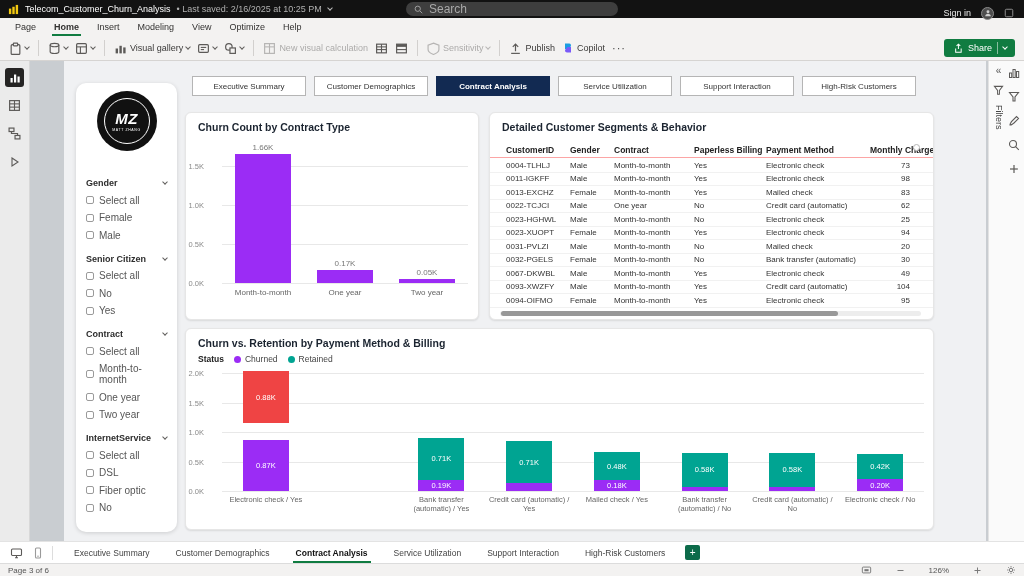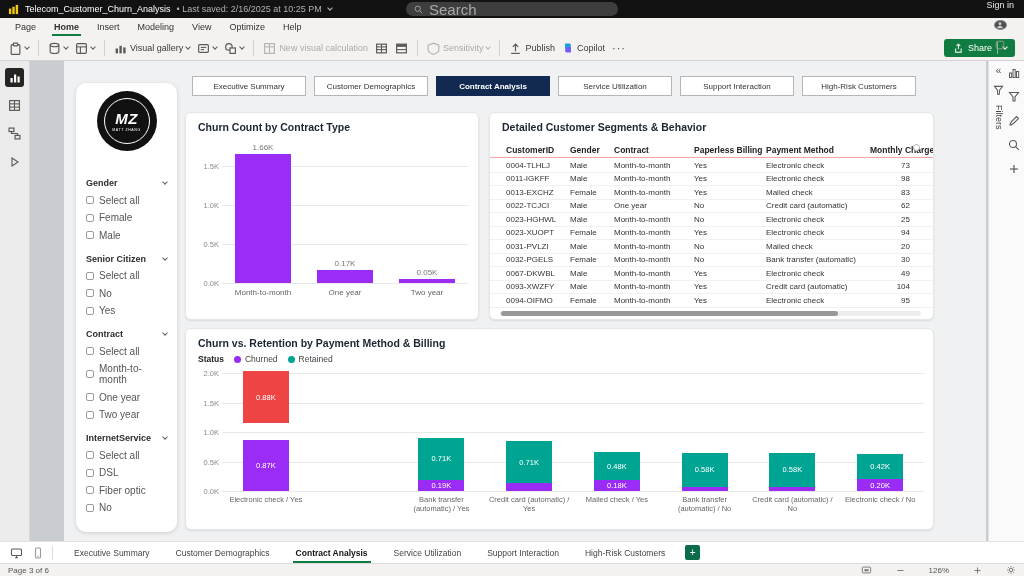--- a/index.html
+++ b/index.html
@@ -8,22 +8,22 @@
        --purple:#9B2CF5;--teal:#00A492;--navy:#122A52;--green:#107C41;}
   svg{display:block;}
 
   
   .titlebar{position:absolute;top:0;left:0;right:0;height:18px;background:#121212;display:flex;align-items:center;color:#e8e8e8;font-size:9px;padding:0 8px;gap:6px;z-index:9;}
   .tb-title{color:#fff;white-space:nowrap;}
   .tb-saved{color:#b0b0b0;white-space:nowrap;}
   .chev{display:inline-block;width:4px;height:4px;border-right:1px solid #605e5c;border-bottom:1px solid #605e5c;transform:rotate(45deg);margin-top:-2px;}
   .chev.lt{border-color:#bbb;}
   .chev.wh{border-color:#fff;}
-  .searchbox{position:absolute;left:50%;transform:translateX(-50%);top:2px;width:212px;height:14px;border-radius:7px;background:#3e3e3e;display:flex;align-items:center;padding:0 8px;gap:6px;color:#a8a8a8;font-size:15px;}
-  .tb-right{position:absolute;right:10px;top:0;height:26px;display:flex;align-items:center;gap:10px;flex-direction:column;}
+  .searchbox{position:absolute;left:50%;transform:translateX(-50%);top:2px;width:212px;height:14px;border-radius:7px;background:#3e3e3e;display:flex;align-items:center;padding:0 8px;gap:6px;color:#a8a8a8;font-size:12px;}
+  .tb-right{position:absolute;right:10px;top:0;height:26px;display:flex;align-items:center;gap:10px;}
   .avatar{width:13px;height:13px;border-radius:50%;background:#4e4e4e;border:1px solid #8a8a8a;display:flex;align-items:center;justify-content:center;}
 
   
   .menubar{position:absolute;top:18px;left:0;right:0;height:18px;background:#f3f2f1;display:flex;align-items:stretch;padding-left:6px;font-size:9px;color:#323130;}
   .rtab{padding:0 9px;display:flex;align-items:center;position:relative;cursor:default;}
   .rtab.active{font-weight:bold;}
   .rtab.active::after{content:"";position:absolute;left:7px;right:7px;bottom:0;height:2px;background:var(--green);}
 
   
   .toolbar{position:absolute;top:36px;left:0;right:0;height:25px;background:#f3f2f1;border-bottom:1px solid #d6d4d2;display:flex;align-items:center;padding:0 9px;font-size:9px;color:#3b3a39;gap:7px;}
@@ -67,21 +67,21 @@
   .card-title{position:absolute;left:12px;top:8px;font-size:10.5px;font-weight:bold;color:#1b2430;white-space:nowrap;}
   #card-churn{left:121px;top:51px;width:294px;height:208px;}
   #card-table{left:425px;top:51px;width:445px;height:208px;overflow:hidden;}
   #card-stack{left:121px;top:267px;width:749px;height:202px;}
 
   
   .plot{position:absolute;}
   #c1-plot{left:36px;top:34px;width:246px;height:136px;}
   #c2-plot{left:36px;top:44px;width:702px;height:118px;}
   .gridline{position:absolute;left:0;right:0;height:1px;background:#e8e8e8;}
-  .ytick{position:absolute;right:100%;margin-right:3px;font-size:7.5px;color:#8a8a8a;white-space:nowrap;}
+  .ytick{position:absolute;right:100%;margin-right:18px;font-size:7.5px;color:#8a8a8a;white-space:nowrap;}
   .slot{position:absolute;top:0;bottom:0;}
   .c1-bar{position:absolute;bottom:0;left:50%;transform:translateX(-50%);width:56px;background:var(--purple);}
   .c1-vlabel{position:absolute;left:0;right:0;text-align:center;font-size:8px;color:#777;}
   .c1-xlabel{position:absolute;top:100%;margin-top:5px;left:-8px;right:-8px;text-align:center;font-size:8px;color:#666;white-space:nowrap;}
   .legend{position:absolute;left:12px;top:25px;display:flex;align-items:center;gap:10px;font-size:8.5px;color:#444;}
   .legend .lt{font-weight:bold;color:#222;}
   .litem{display:flex;align-items:center;gap:4px;}
   .dot{width:7px;height:7px;border-radius:50%;display:inline-block;}
   .seg{position:absolute;left:50%;transform:translateX(-50%);width:46px;display:flex;align-items:center;justify-content:center;font-size:7.5px;color:#fff;overflow:hidden;}
   .c2-xlabel{position:absolute;top:100%;margin-top:4px;left:2px;right:2px;text-align:center;font-size:7.5px;color:#666;line-height:1.2;}

